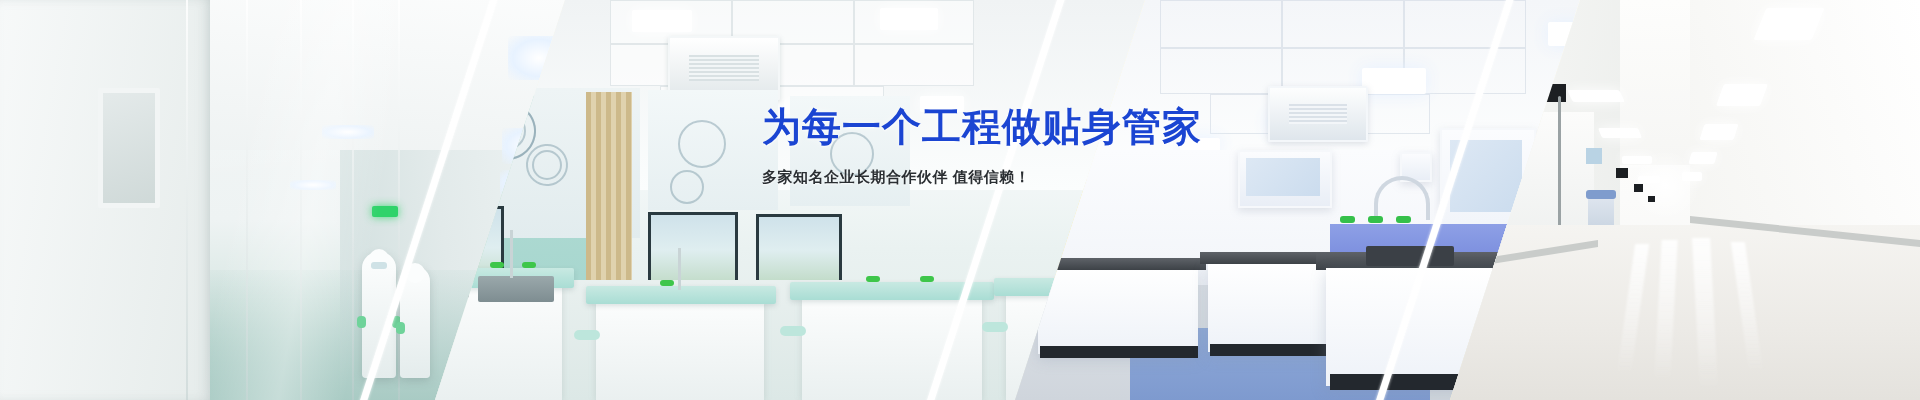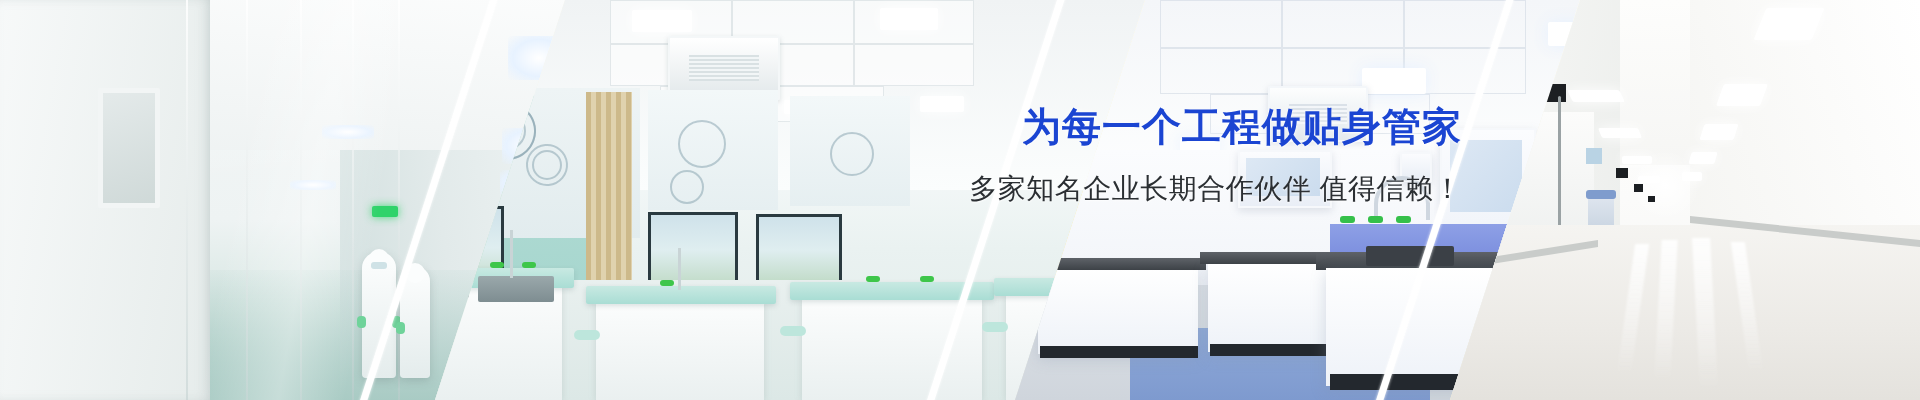--- a/index.html
+++ b/index.html
@@ -4,21 +4,20 @@
 <title>Banner</title>
 <style>
   html,body{margin:0;padding:0;background:#fff;}
   body{font-family:"Liberation Sans","DejaVu Sans",sans-serif;}
 
   .banner{
     position:relative;
     width:1920px;height:400px;
     overflow:hidden;
     background:#fde047;
-    text-align:right;
   }
 
   
   .panel{position:absolute;top:0;height:400px;overflow:hidden;}
   .panel .scene{position:absolute;inset:0;}
 
   
   .p1{left:0;width:600px;
       clip-path:polygon(0 0,565px 0,435px 400px,0 400px);}
   .p1 .scene{
@@ -161,21 +160,21 @@
        transform-origin:top center;box-shadow:0 0 3px rgba(255,255,255,.9);}
 
   
   .copy{position:absolute;left:762px;top:105px;width:700px;}
   .hl{
     font-size:39px;line-height:44px;font-weight:700;letter-spacing:1px;
     color:#1b45d2;white-space:nowrap;
     text-shadow:0 1px 2px rgba(255,255,255,.85),0 0 10px rgba(255,255,255,.55);
   }
   .sub{
-    margin-top:26px;font-size:28px;line-height:28px;font-weight:400;
+    margin-top:14px;font-size:15px;line-height:28px;font-weight:700;
     letter-spacing:.5px;color:#2b2f33;white-space:nowrap;
     text-shadow:0 1px 2px rgba(255,255,255,.9);
   }
 </style>
 </head>
 <body>
 
 <div class="banner">
 
   <div class="panel p1">

